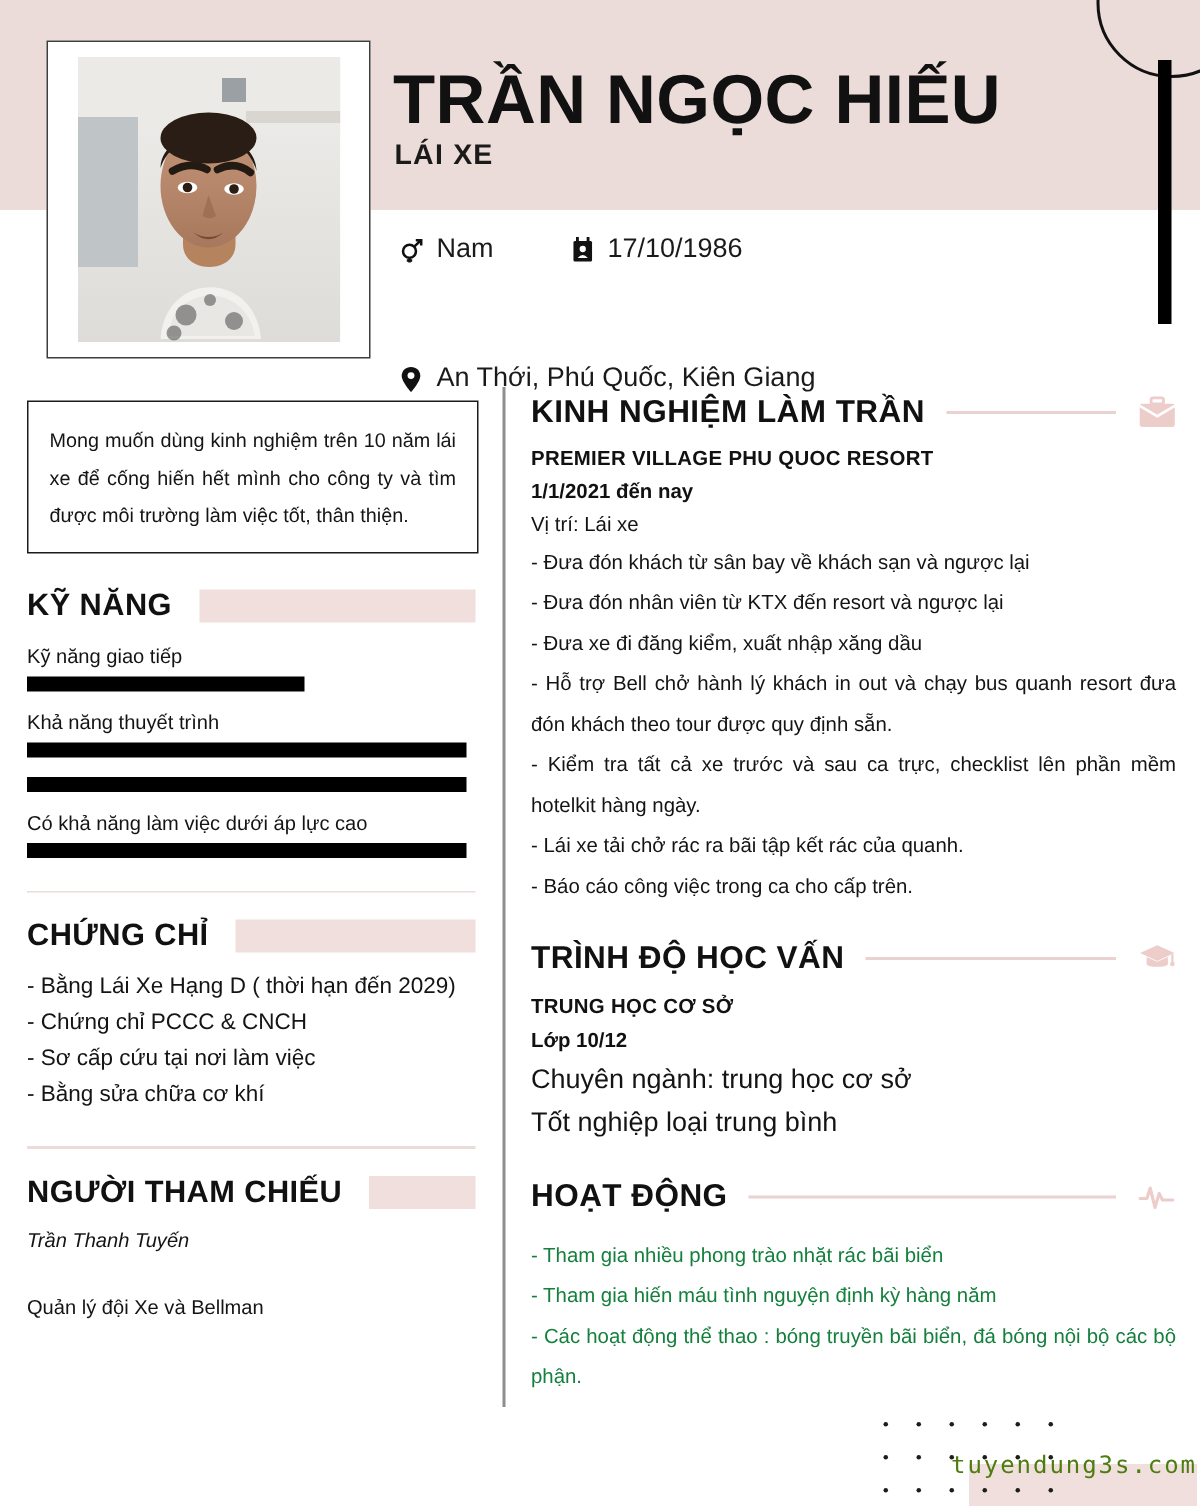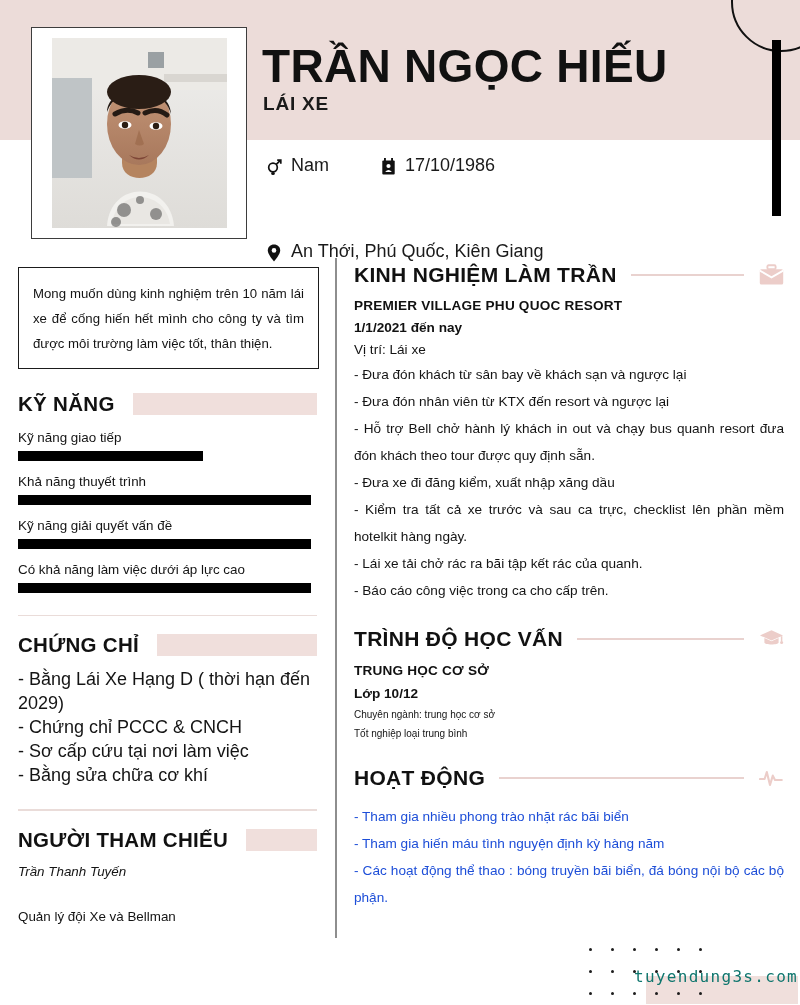--- a/index.html
+++ b/index.html
@@ -56,21 +56,21 @@
   .lsec-fill{flex:1;height:22px;background:#f0dfdc;margin-left:18px;}
 
   
   .skill{margin-top:13px;}
   .skill-name{font-size:13.4px;color:#141414;margin-bottom:6px;}
   .skill-track{height:10px;width:100%;}
   .skill-bar{height:10px;background:#000;}
 
   
   .llist{margin-top:9px;}
-  .llist li{list-style:none;font-size:18px;line-height:24px;color:#141414;}
+  .llist li{list-style:none;font-size:15px;line-height:24px;color:#141414;}
   ul{margin:0;padding:0;}
 
   .ref-name{font-size:13.4px;margin-top:11px;color:#141414;font-style:italic;}
   .ref-role{font-size:13.4px;margin-top:30px;color:#141414;}
 
   
   .rsec{margin-bottom:4px;}
   .rsec-head{display:flex;align-items:center;gap:14px;height:34px;}
   .rsec-title{font-size:21px;font-weight:700;letter-spacing:.3px;color:#111;white-space:nowrap;
               font-stretch:condensed;}
@@ -78,31 +78,31 @@
   .rsec-ic{width:26px;height:24px;display:inline-flex;align-items:center;justify-content:center;flex:0 0 26px;}
 
   .job-co{font-size:13.6px;font-weight:700;letter-spacing:.2px;margin-top:6px;color:#111;}
   .job-date{font-size:13.6px;font-weight:700;margin-top:7px;color:#111;}
   .job-pos{font-size:13.6px;margin-top:7px;color:#141414;}
   .bullets{margin-top:4px;}
   .bullets li{list-style:none;font-size:13.6px;line-height:27px;color:#141414;text-align:justify;}
 
   .edu-school{font-size:13.6px;font-weight:700;letter-spacing:.2px;margin-top:7px;color:#111;}
   .edu-grade{font-size:13.6px;font-weight:700;margin-top:8px;color:#111;}
-  .edu-line{font-size:10px;margin-top:8px;color:#141414;}
+  .edu-line{font-size:18px;margin-top:8px;color:#141414;}
 
   .act-head{margin-top:22px;}
-  .act li{list-style:none;font-size:13.6px;line-height:27px;color:#1d4ed8;text-align:justify;}
+  .act li{list-style:none;font-size:13.6px;line-height:27px;color:#15803d;text-align:justify;}
 
   
   .dots{position:absolute;left:589px;top:948px;width:126px;height:46px;}
   .dot{position:absolute;width:3px;height:3px;background:#1d1d1d;border-radius:50%;}
   .wm-rect{position:absolute;left:646px;top:976px;width:152px;height:28px;background:#f0dfdc;}
   .wm-text{position:absolute;left:634px;top:967px;font-family:"DejaVu Sans Mono","Liberation Mono",monospace;
-           font-size:16px;letter-spacing:1.3px;color:#0f766e;}
+           font-size:16px;letter-spacing:1.3px;color:#4d7c0f;}
 </style>
 </head>
 <body>
 
 <div class="page">
 
   <div class="hdr-band"></div>
   <div class="hdr-circle"></div>
   <div class="hdr-bar"></div>
 
@@ -205,21 +205,20 @@
               <div class="skill-bar" style="width: 62%;"></div>
             </div>
           </div>
           <div class="skill">
             <div class="skill-name">Khả năng thuyết trình</div>
             <div class="skill-track">
               <div class="skill-bar" style="width: 98%;"></div>
             </div>
           </div>
           <div class="skill">
-            <div class="skill-name">Kỹ năng giải quyết vấn đề</div>
             <div class="skill-track">
               <div class="skill-bar" style="width: 98%;"></div>
             </div>
           </div>
           <div class="skill">
             <div class="skill-name">Có khả năng làm việc dưới áp lực cao</div>
             <div class="skill-track">
               <div class="skill-bar" style="width: 98%;"></div>
             </div>
           </div>
@@ -264,22 +263,22 @@
             <path d="M0.8 6.6 L12.5 13.4 L24.2 6.6" fill="none" stroke="#fff" stroke-width="1.8"></path>
           </svg>
         </span>
       </div>
       <div class="job-co">PREMIER VILLAGE PHU QUOC RESORT</div>
       <div class="job-date">1/1/2021 đến nay</div>
       <div class="job-pos">Vị trí: Lái xe</div>
       <ul class="bullets" id="exp-host">
           <li>- Đưa đón khách từ sân bay về khách sạn và ngược lại</li>
           <li>- Đưa đón nhân viên từ KTX đến resort và ngược lại</li>
+          <li>- Đưa xe đi đăng kiểm, xuất nhập xăng dầu</li>
           <li>- Hỗ trợ Bell chở hành lý khách in out và chạy bus quanh resort đưa đón khách theo tour được quy định sẵn.</li>
-          <li>- Đưa xe đi đăng kiểm, xuất nhập xăng dầu</li>
           <li>- Kiểm tra tất cả xe trước và sau ca trực, checklist lên phần mềm hotelkit hàng ngày.</li>
           <li>- Lái xe tải chở rác ra bãi tập kết rác của quanh.</li>
           <li>- Báo cáo công việc trong ca cho cấp trên.</li>
         </ul>
     </div>
 
     <div class="rsec" style="margin-top:18px;">
       <div class="rsec-head">
         <span class="rsec-title">TRÌNH ĐỘ HỌC VẤN</span>
         <span class="rsec-rule"></span>

